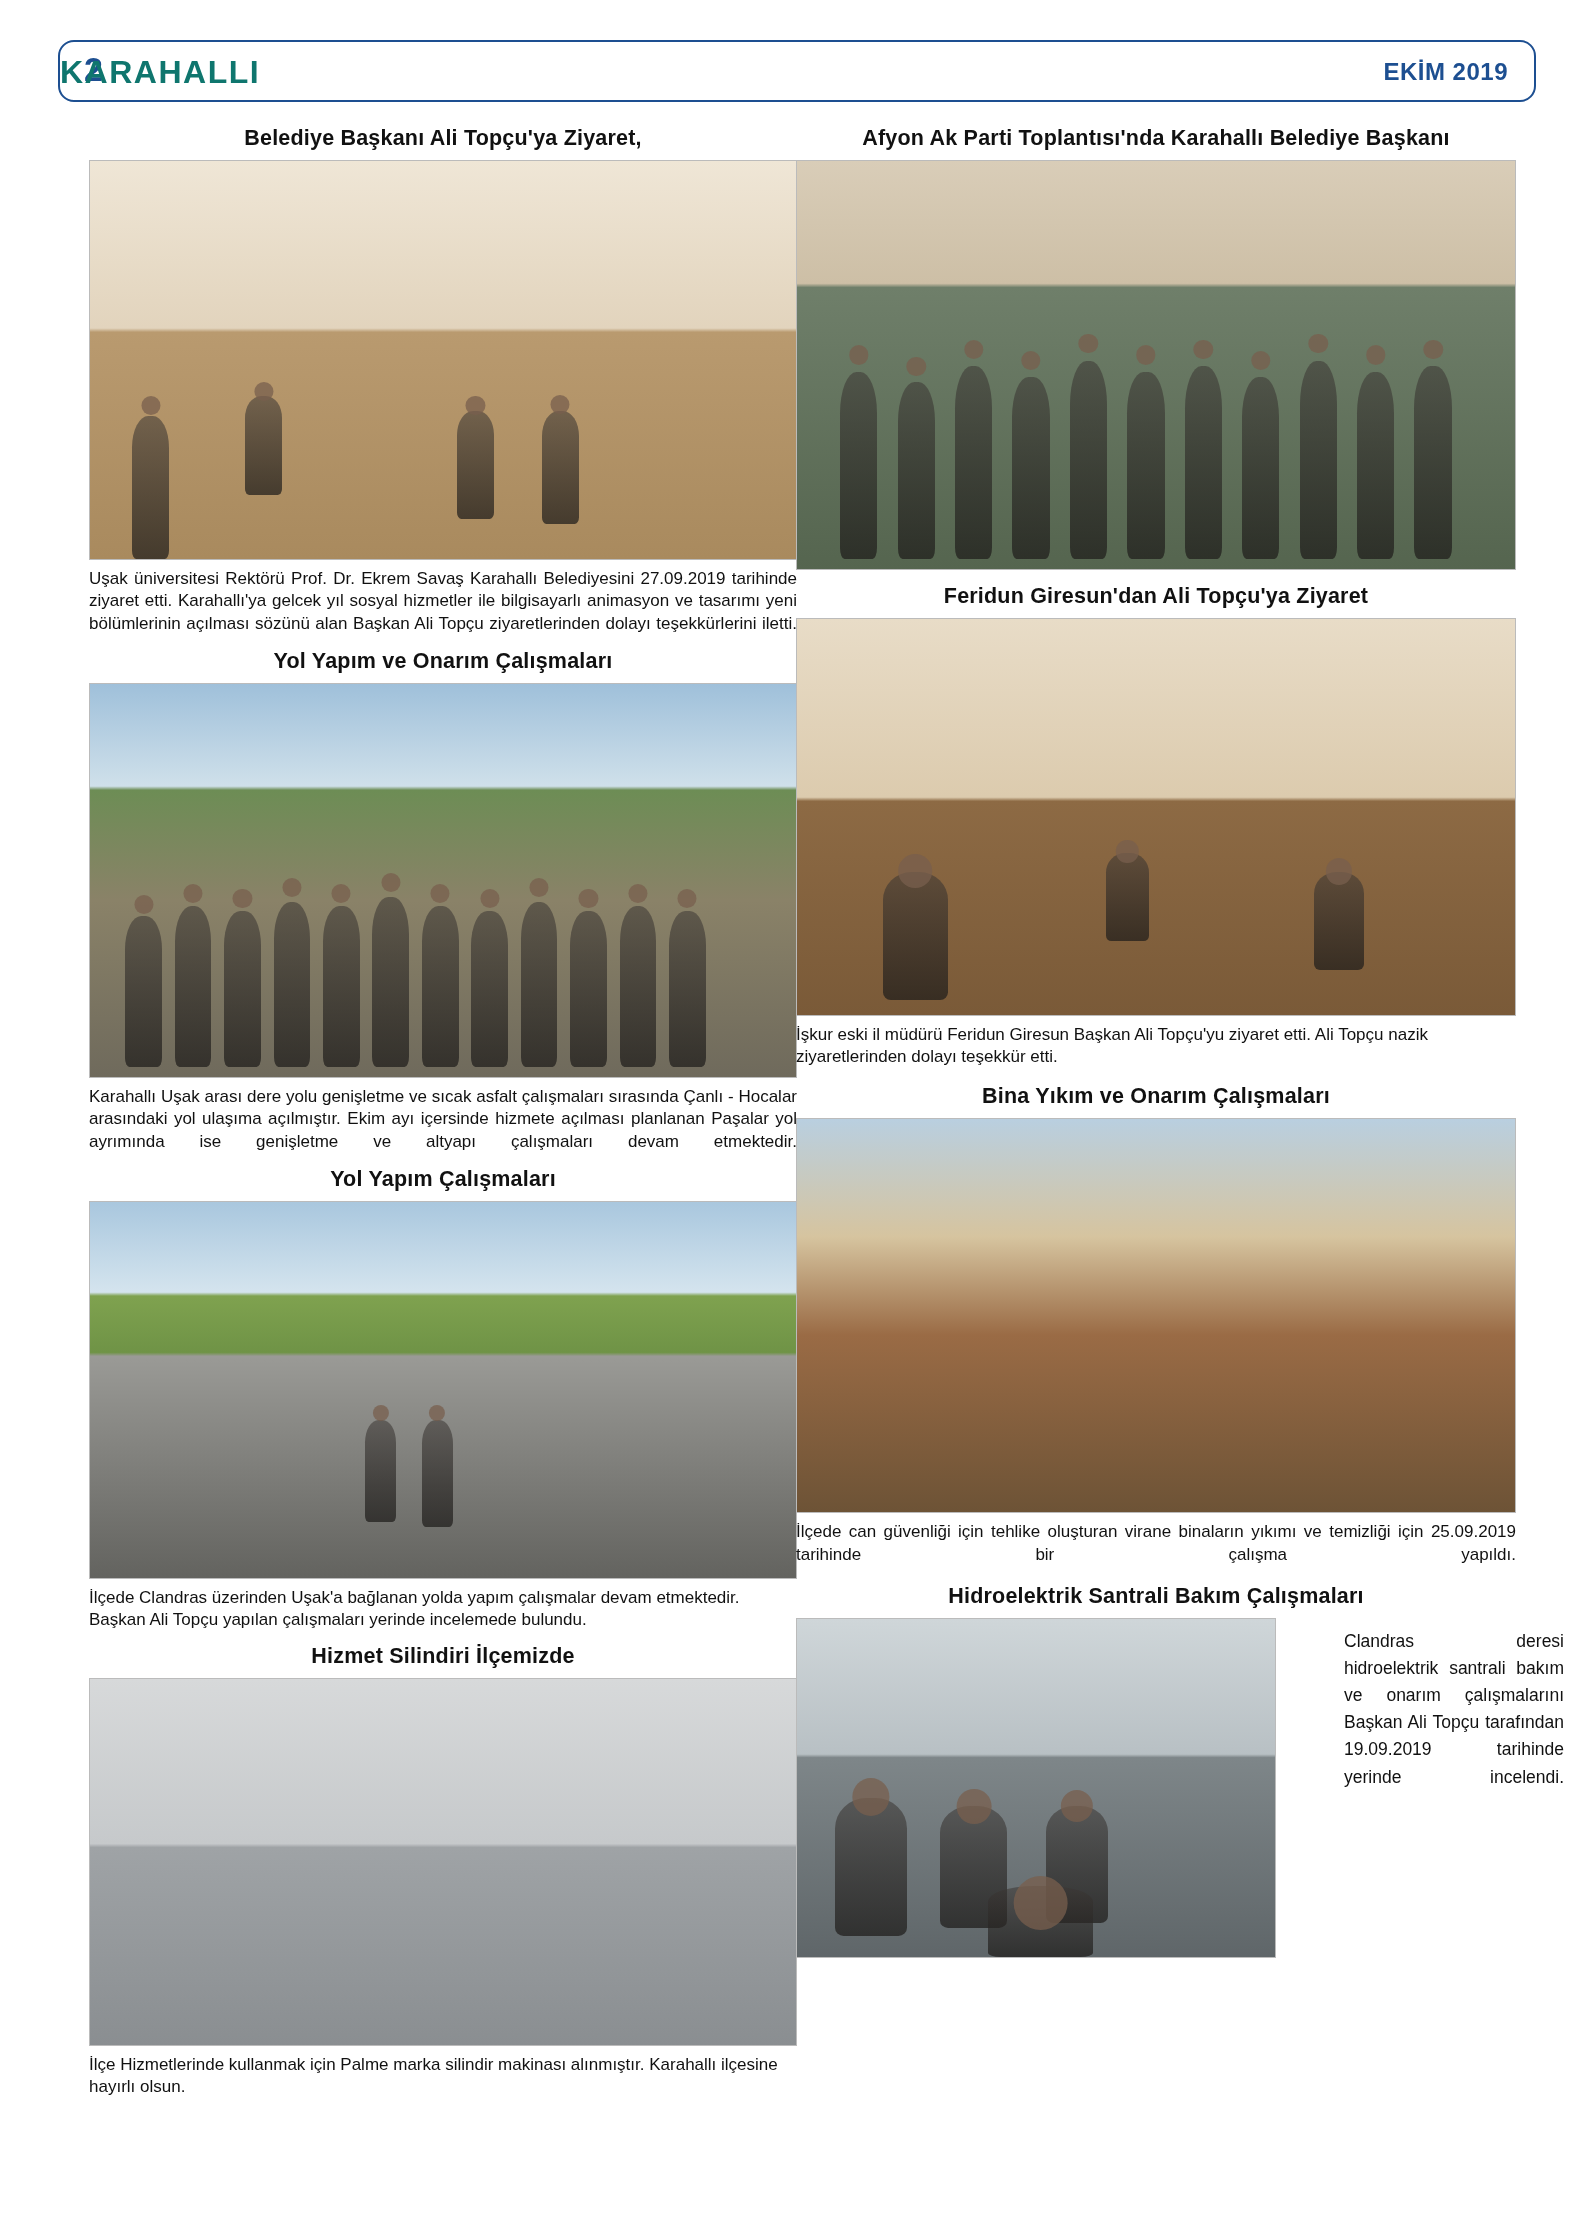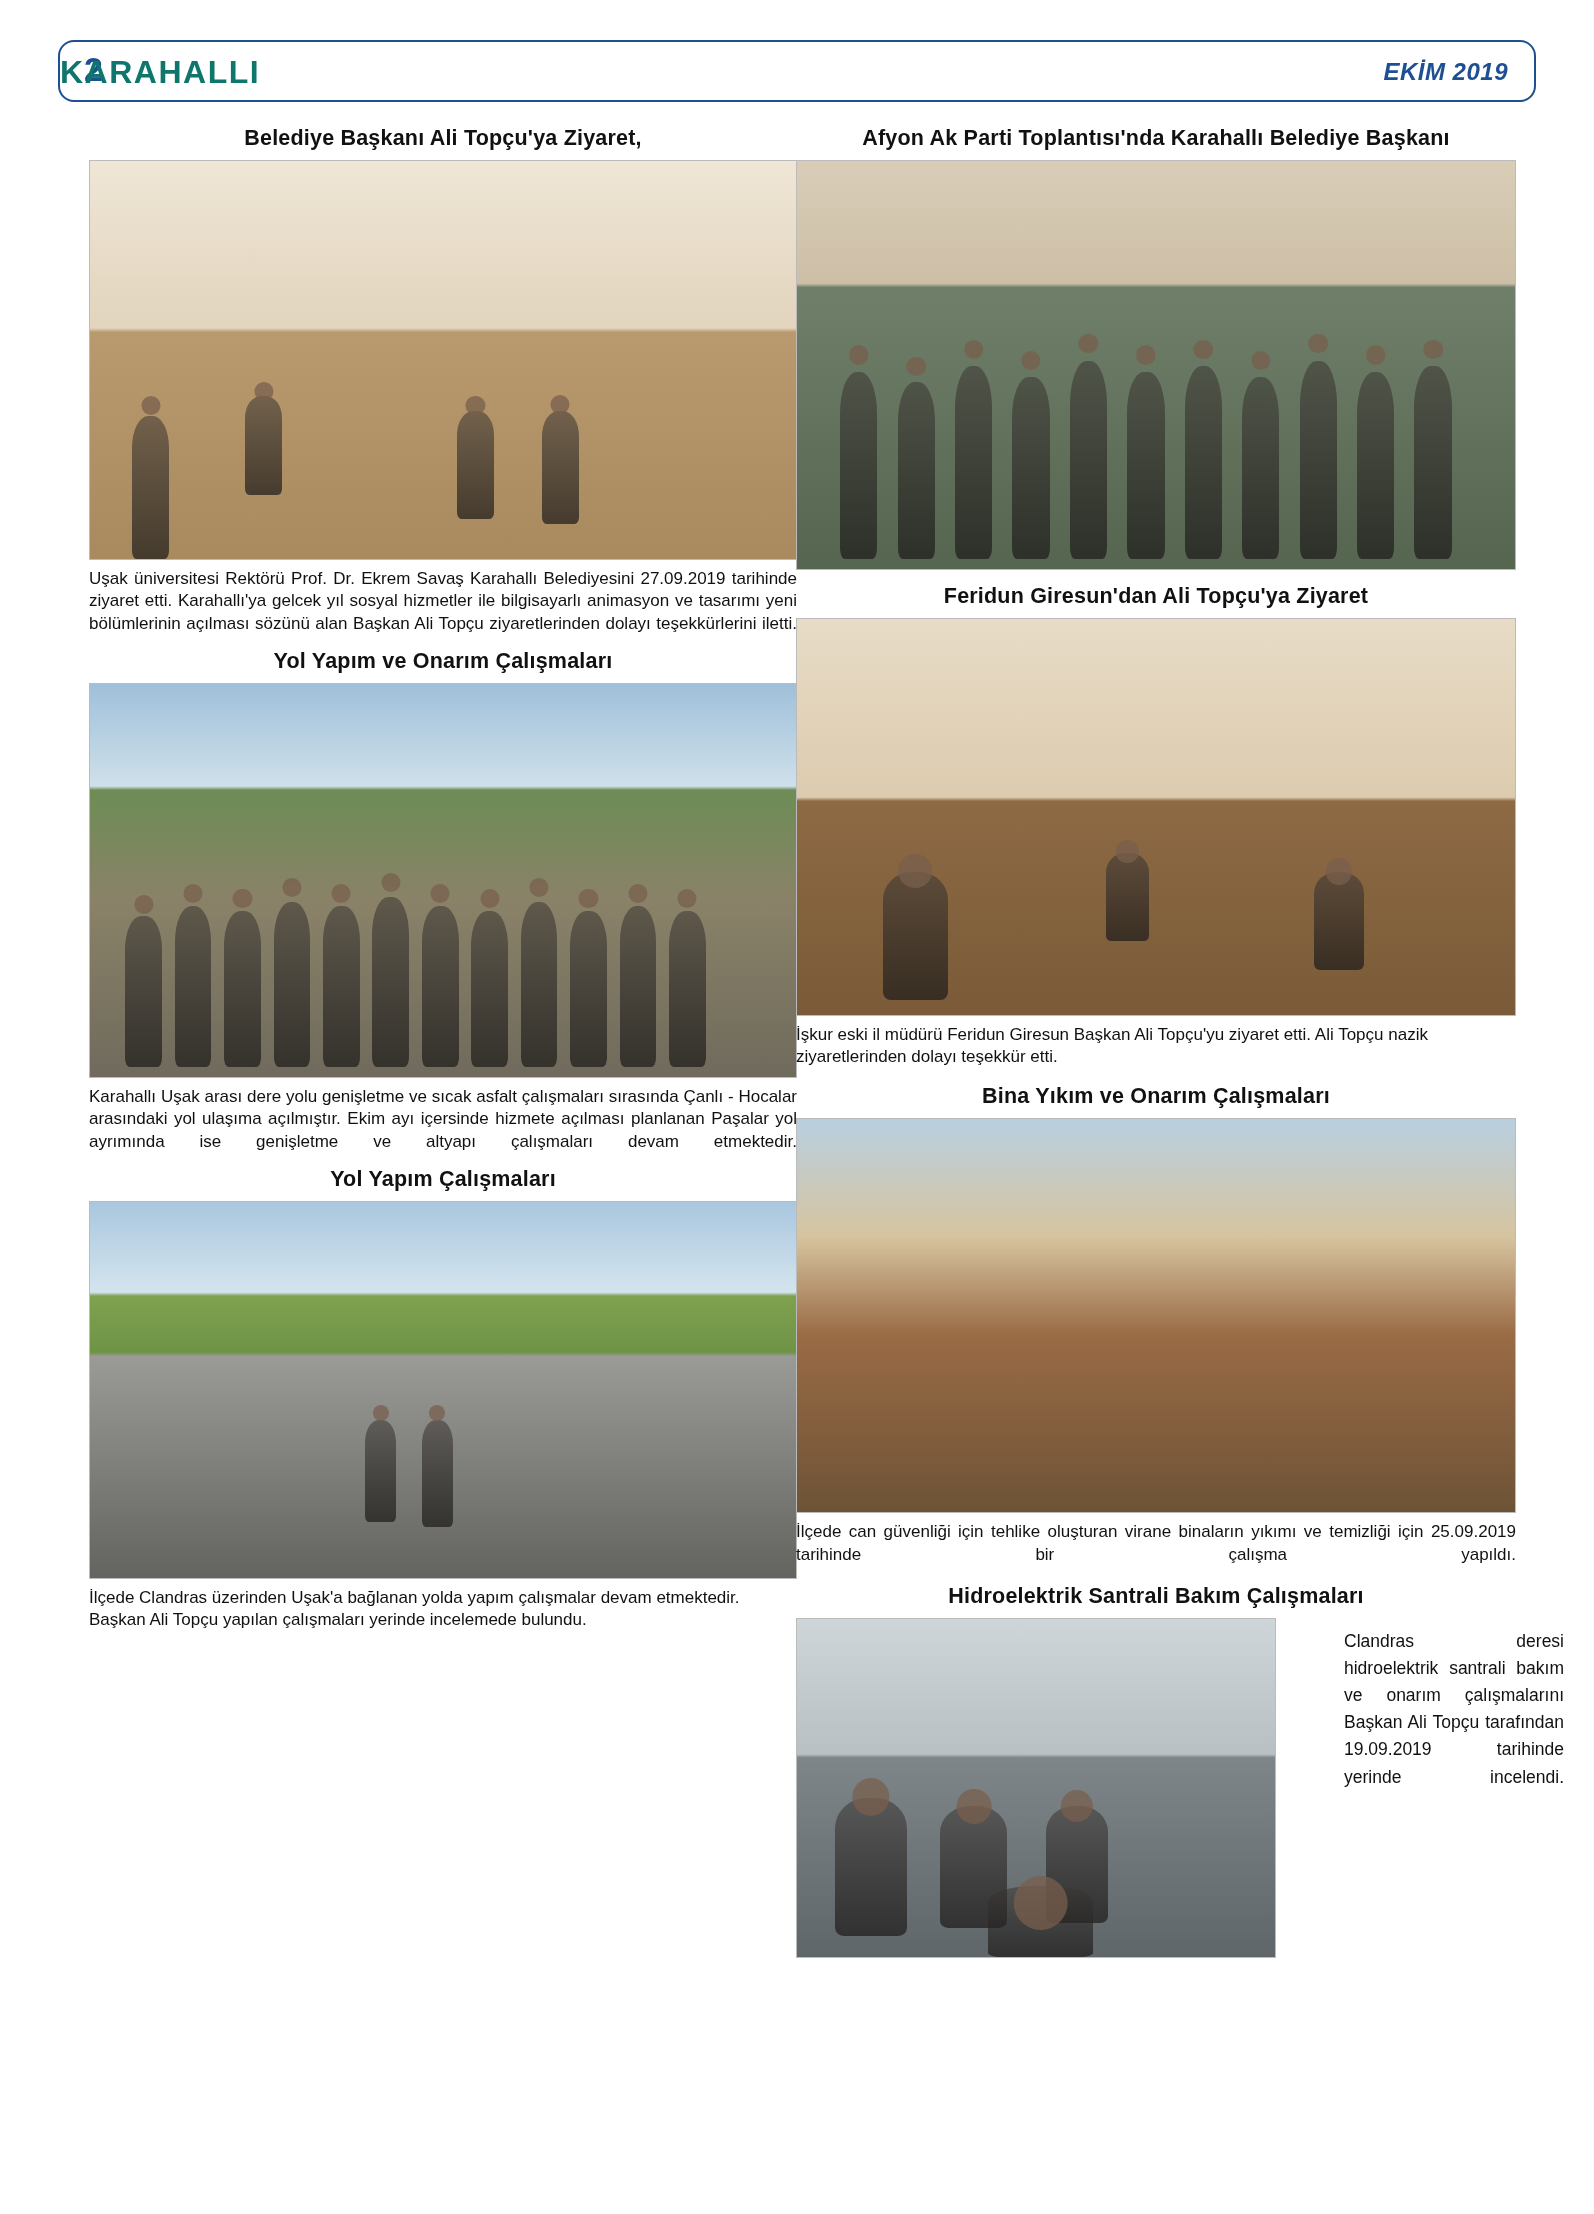--- a/index.html
+++ b/index.html
@@ -57,21 +57,20 @@
     letter-spacing: 1.5px;
   }
   .masthead-date {
     position: absolute;
     right: 26px;
     top: 16px;
     font-size: 24px;
     font-weight: bold;
     color: #1d4f91;
     letter-spacing: 0.5px;
-    font-style: italic;
   }
 
   
   .col-left {
     position: absolute;
     left: 66px;
     top: 126px;
     width: 708px;
     margin-left: 23px;
   }
@@ -236,20 +235,25 @@
       <h2 class="headline">Yol Yapım Çalışmaları</h2>
       <div class="photo ph-highway" style="height:378px">
         <div class="figs">
           <div class="fig" style="left:39%; bottom:24%; height:44%; width:4.4%"></div>
           <div class="fig" style="left:47%; bottom:22%; height:46%; width:4.4%"></div>
         </div>
       </div>
       <p class="caption left">İlçede Clandras üzerinden Uşak'a bağlanan yolda yapım çalışmalar devam etmektedir. Başkan Ali Topçu yapılan çalışmaları yerinde incelemede bulundu.</p>
     </div>
 
+    <div style="margin-top:12px">
+      <h2 class="headline">Hizmet Silindiri İlçemizde</h2>
+      <div class="photo ph-roller" style="height:368px"></div>
+      <p class="caption left">İlçe Hizmetlerinde kullanmak için Palme marka silindir makinası alınmıştır. Karahallı ilçesine hayırlı olsun.</p>
+    </div>
 
   </div>
 
   <div class="col-right">
 
     <div>
       <h2 class="headline">Afyon Ak Parti Toplantısı'nda Karahallı Belediye Başkanı</h2>
       <div class="photo ph-group-stage" style="height:410px">
         <div class="figs">
           <div class="fig" style="left:6%;  height:74%"></div>

